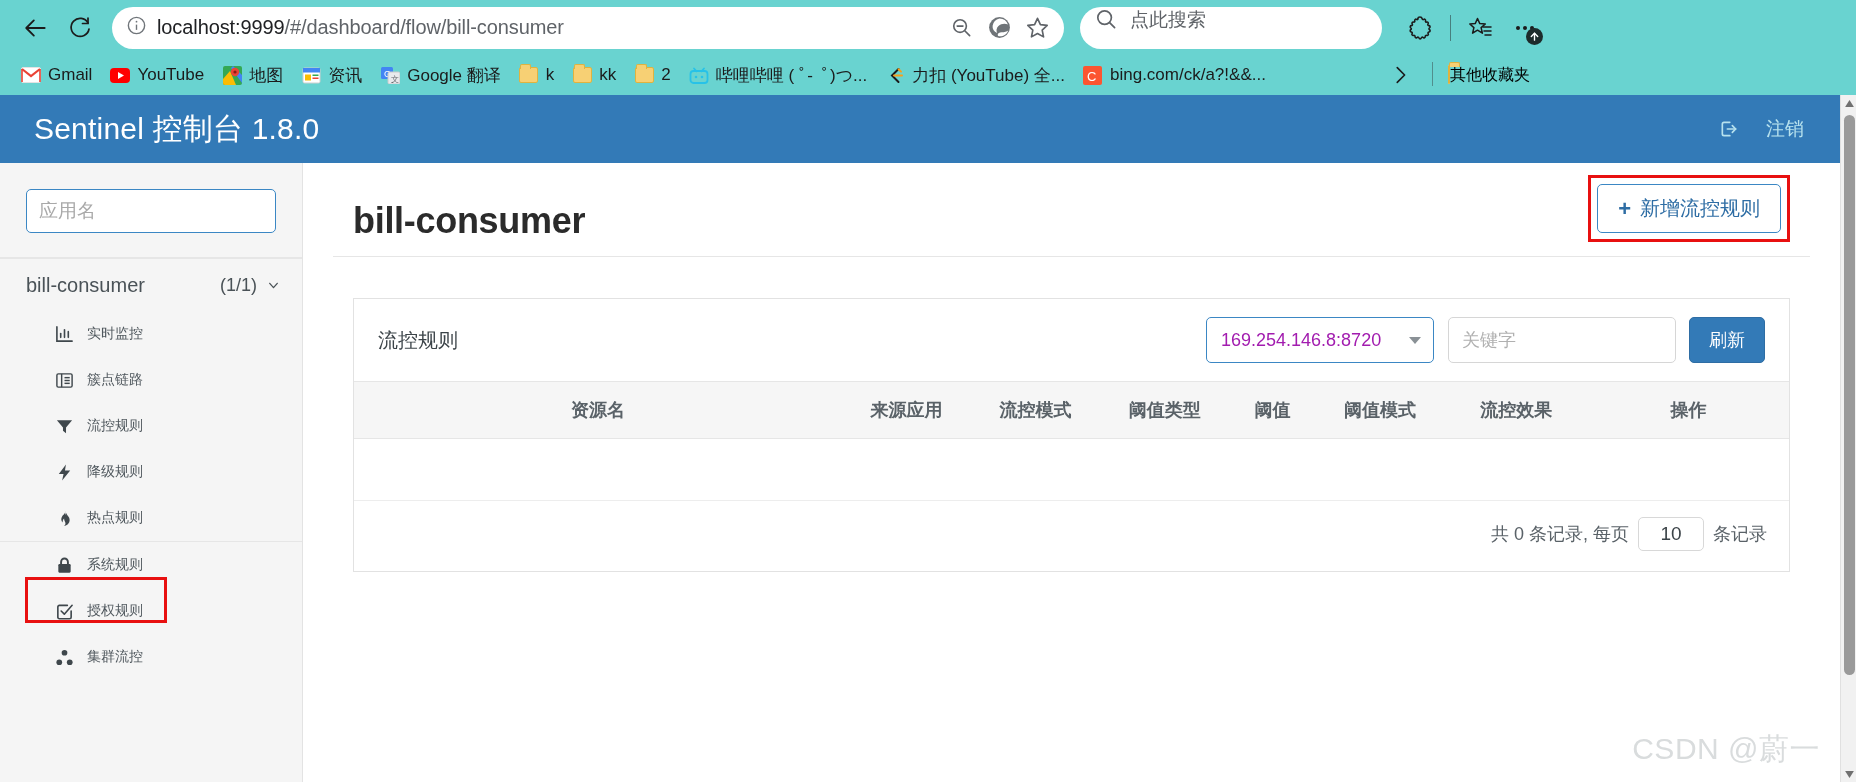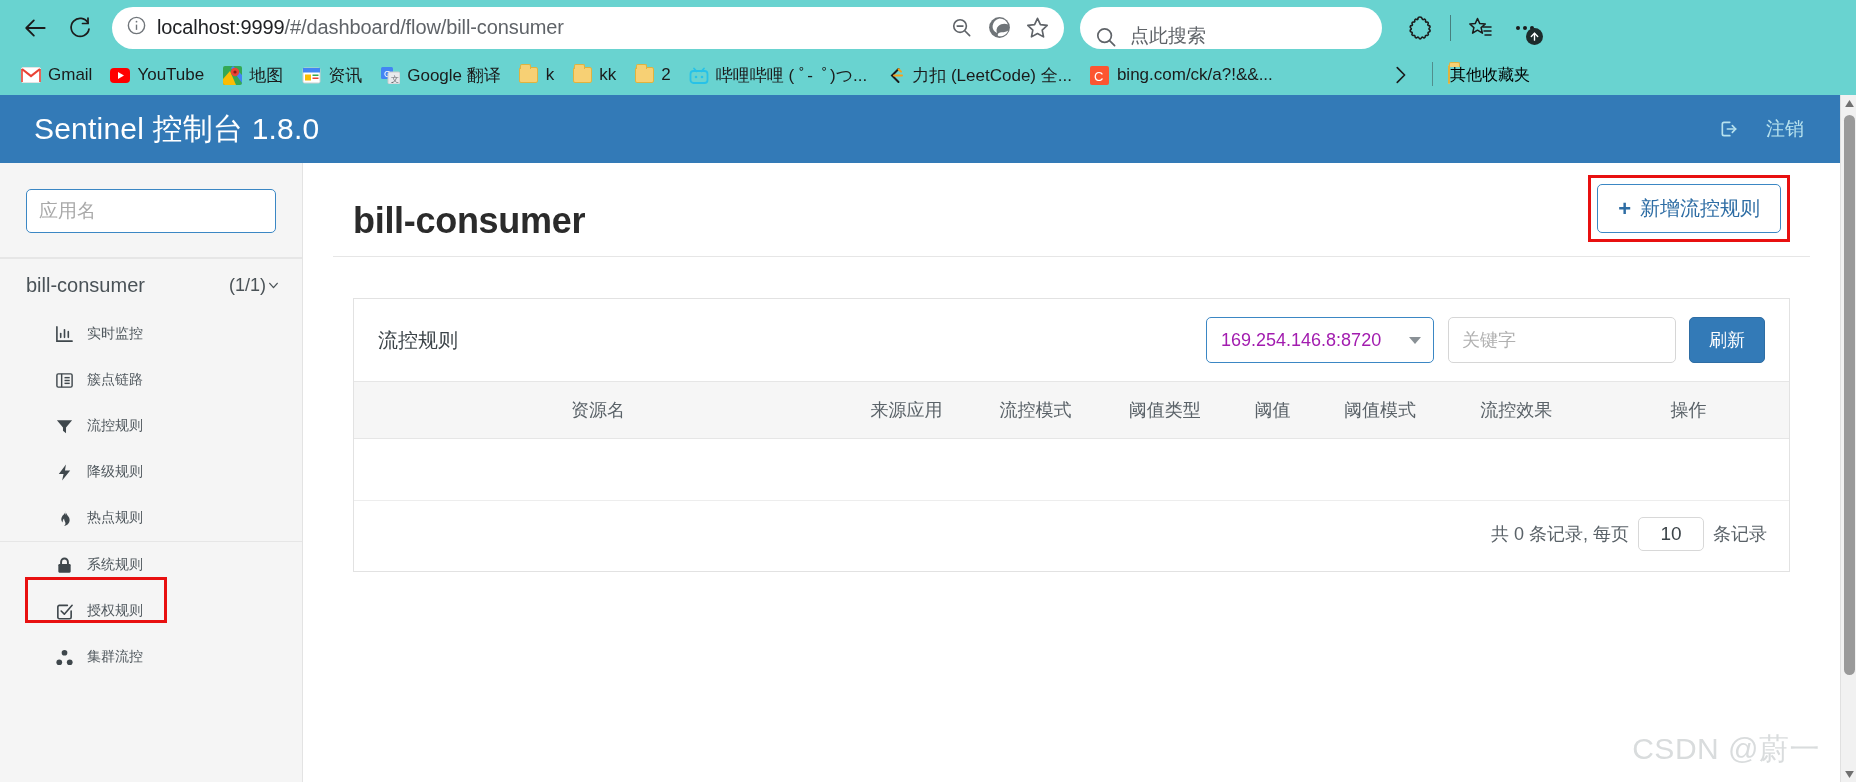--- a/index.html
+++ b/index.html
@@ -63,21 +63,21 @@
     cursor: pointer;
   }
 
   #searchbox {
     flex: 0 0 auto;
     width: 302px;
     height: 42px;
     background: #ffffff;
     border-radius: 21px;
     display: flex;
-    align-items: flex-end;
+    align-items: flex-start;
     margin-left: 16px;
     padding: 0 14px;
   }
   #searchbox .sbtext {
     font-size: 19px;
     color: #5f6368;
     margin-left: 12px;
   }
 
   #right-icons {
@@ -272,21 +272,21 @@
   #app-group-row {
     display: flex;
     align-items: center;
     justify-content: space-between;
     height: 52px;
     padding: 0 22px 0 26px;
     font-size: 20px;
     color: #4a5257;
     cursor: pointer;
   }
-  #app-group-row .cnt { font-size: 18px; color: #4a5257; display:flex; align-items:center; gap:1px;}
+  #app-group-row .cnt { font-size: 18px; color: #4a5257; display:flex; align-items:center; gap:10px;}
 
   .sub-row {
     display: flex;
     align-items: center;
     height: 46px;
     padding-left: 52px;
     font-size: 14px;
     color: #50585e;
     cursor: pointer;
     position: relative;
@@ -421,21 +421,21 @@
   table#rules-table {
     width: 100%;
     border-collapse: collapse;
     font-size: 18px;
   }
   #rules-table thead th {
     background: #f6f6f6;
     border-top: 1px solid #e6e6e6;
     border-bottom: 1px solid #e6e6e6;
     color: #5a6268;
-    font-weight: normal;
+    font-weight: bold;
     padding: 16px 8px;
     text-align: center;
     white-space: nowrap;
   }
   #empty-row td {
     height: 62px;
     border-bottom: 1px solid #ededed;
   }
   #footer-row {
     display: flex;
@@ -681,21 +681,21 @@
     </div>
 
     <div class="bm">
       <span class="bm-ico">
         <svg width="18" height="19" viewBox="0 0 18 19" fill="none" stroke-width="2" stroke-linecap="round">
           <path d="M12.5 3L6 9.5l6.5 6.5" stroke="#1a1a1a"></path>
           <path d="M12.6 3.2L15 5.6" stroke="#f89f1b"></path>
           <path d="M8 9.5h8" stroke="#f89f1b"></path>
         </svg>
       </span>
-      <span class="bm-label">力扣 (LeetCode) 全...</span>
+      <span class="bm-label">力扣 (YouTube) 全...</span>
     </div>
 
     <div class="bm">
       <span class="bm-ico">
         <svg width="19" height="19" viewBox="0 0 19 19">
           <rect width="19" height="19" rx="2" fill="#fc5531"></rect>
           <text x="4" y="14.5" font-size="13" fill="#ffffff" font-family="sans-serif">C</text>
         </svg>
       </span>
       <span class="bm-label">bing.com/ck/a?!&amp;&amp;...</span>

